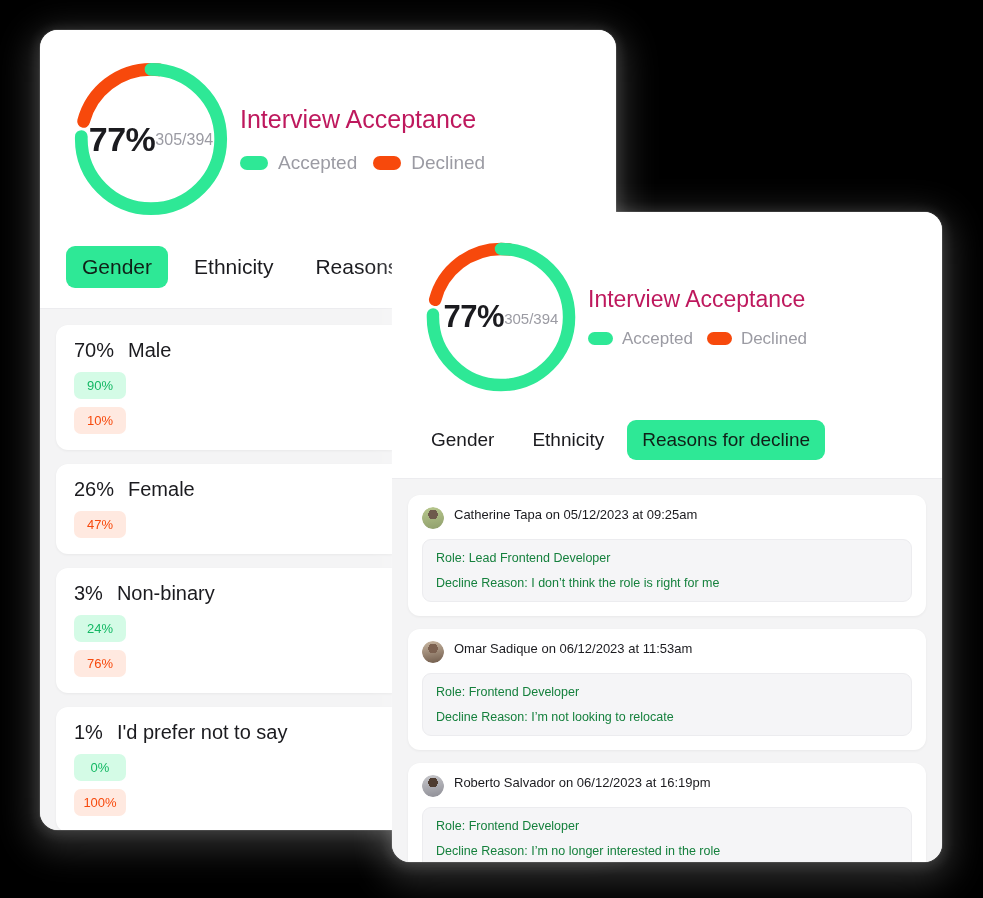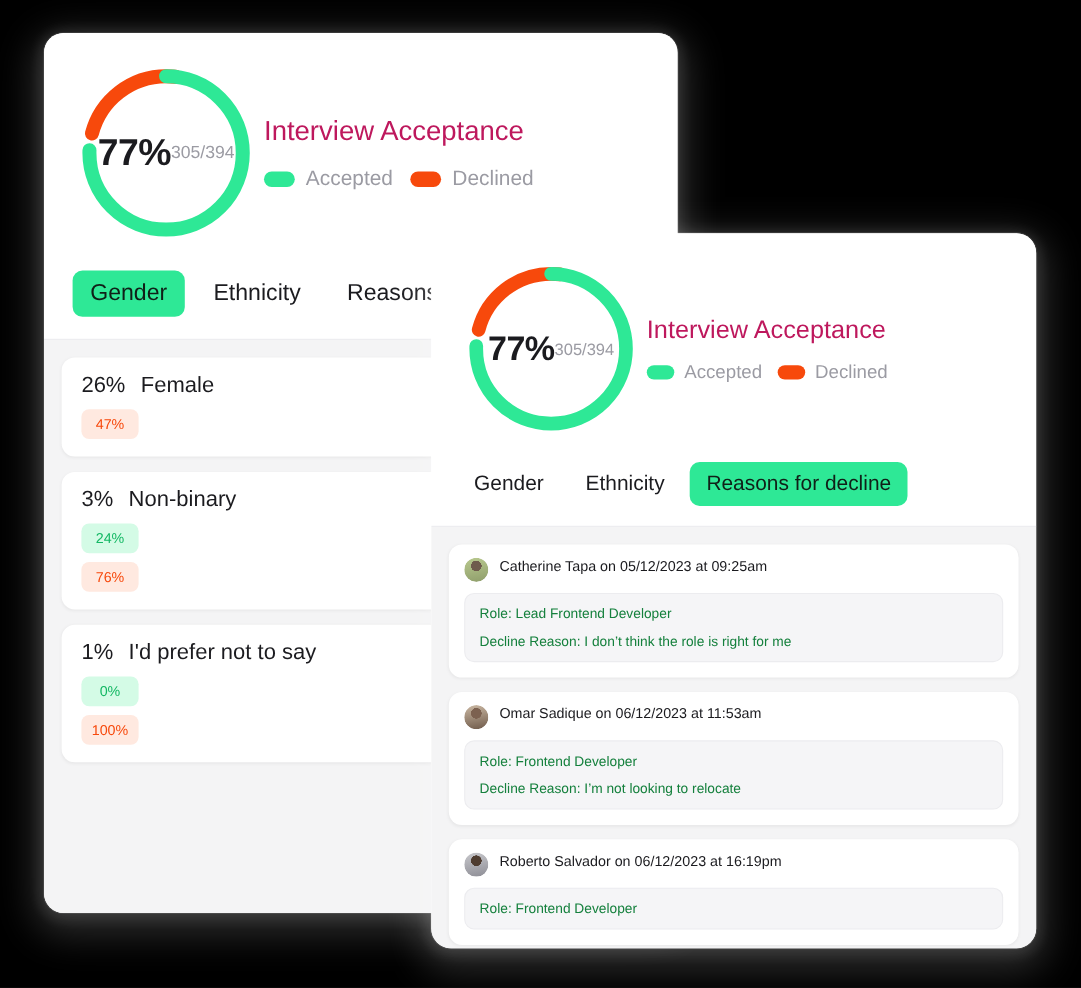--- a/index.html
+++ b/index.html
@@ -183,20 +183,38 @@
       <div class="tabs">
         <button class="tab active">Gender</button>
         <button class="tab">Ethnicity</button>
         <button class="tab">Reasons for decline</button>
       </div>
       <div class="divider"></div>
     </div>
 
     <div class="list-body">
 
+      <div class="gender-card">
+        <div class="gender-head">
+          <span class="gender-pct">70%</span>
+          <span class="gender-label">Male</span>
+        </div>
+        <div class="bar-row">
+          <span class="bar-pill acc">90%</span>
+          <span class="bar-track">
+            <span class="bar-fill acc" style="width:90%"></span>
+          </span>
+        </div>
+        <div class="bar-row">
+          <span class="bar-pill dec">10%</span>
+          <span class="bar-track">
+            <span class="bar-fill dec" style="width:10%"></span>
+          </span>
+        </div>
+      </div>
 
       <div class="gender-card">
         <div class="gender-head">
           <span class="gender-pct">26%</span>
           <span class="gender-label">Female</span>
         </div>
         <div class="bar-row">
           <span class="bar-pill dec">47%</span>
           <span class="bar-track">
             <span class="bar-fill dec" style="width:47%"></span>
@@ -313,19 +331,20 @@
 
       <div class="reason-card">
         <div class="reason-head">
           <span class="avatar a3">
               <i></i>
             </span>
           <span class="reason-meta">Roberto Salvador on 06/12/2023 at 16:19pm</span>
         </div>
         <div class="reason-body">
           <div class="reason-line">Role: Frontend Developer</div>
+          <div class="reason-line">Decline Reason: I’m no longer interested in the role</div>
         </div>
       </div>
 
     </div>
   </section>
 
 </div>
 
 </body></html>

